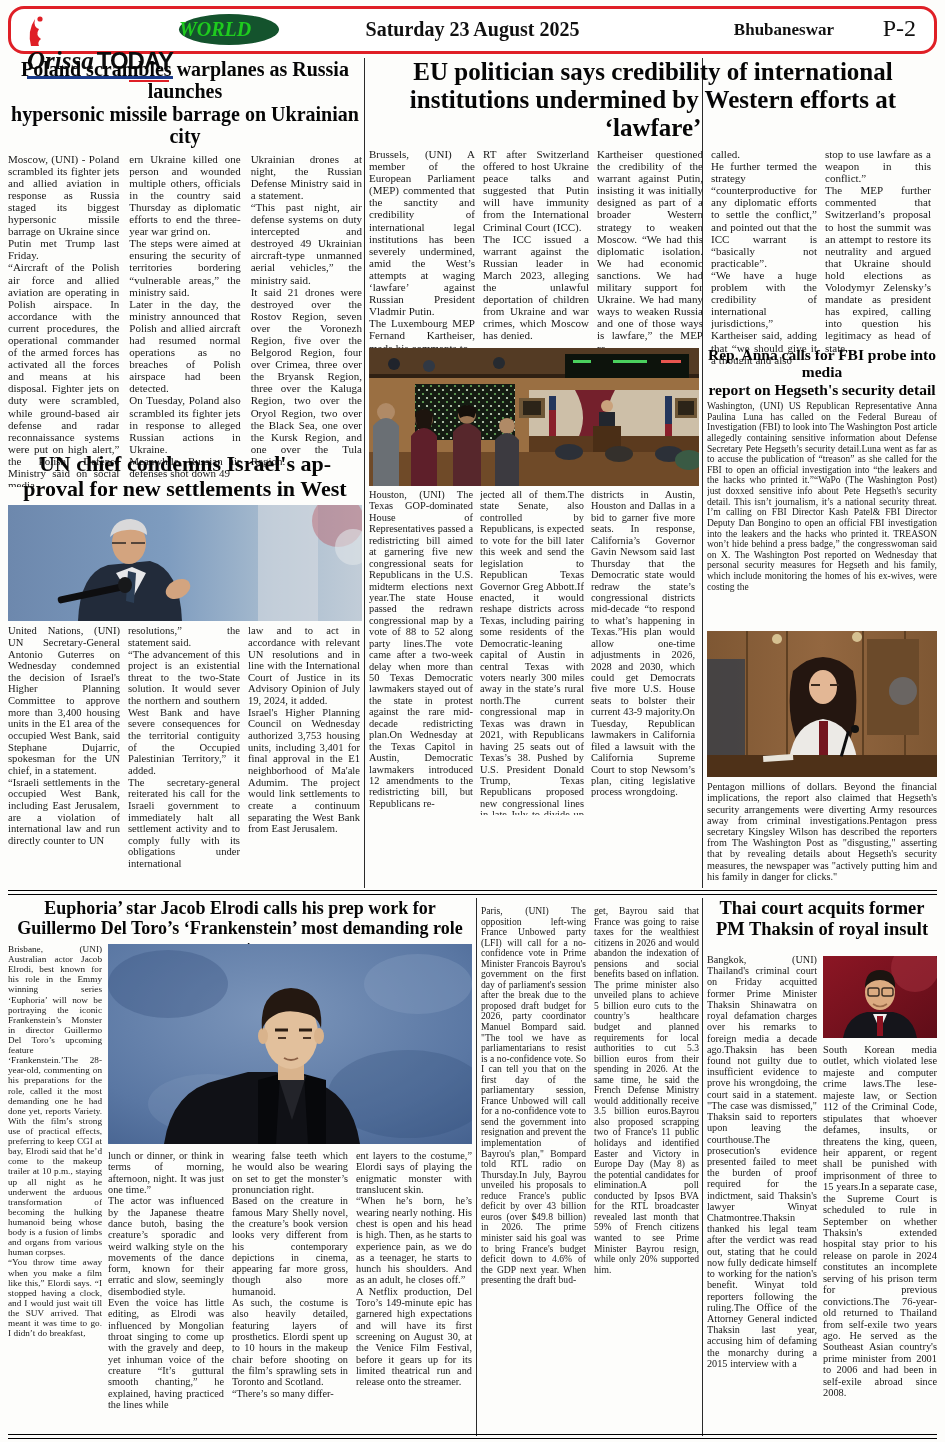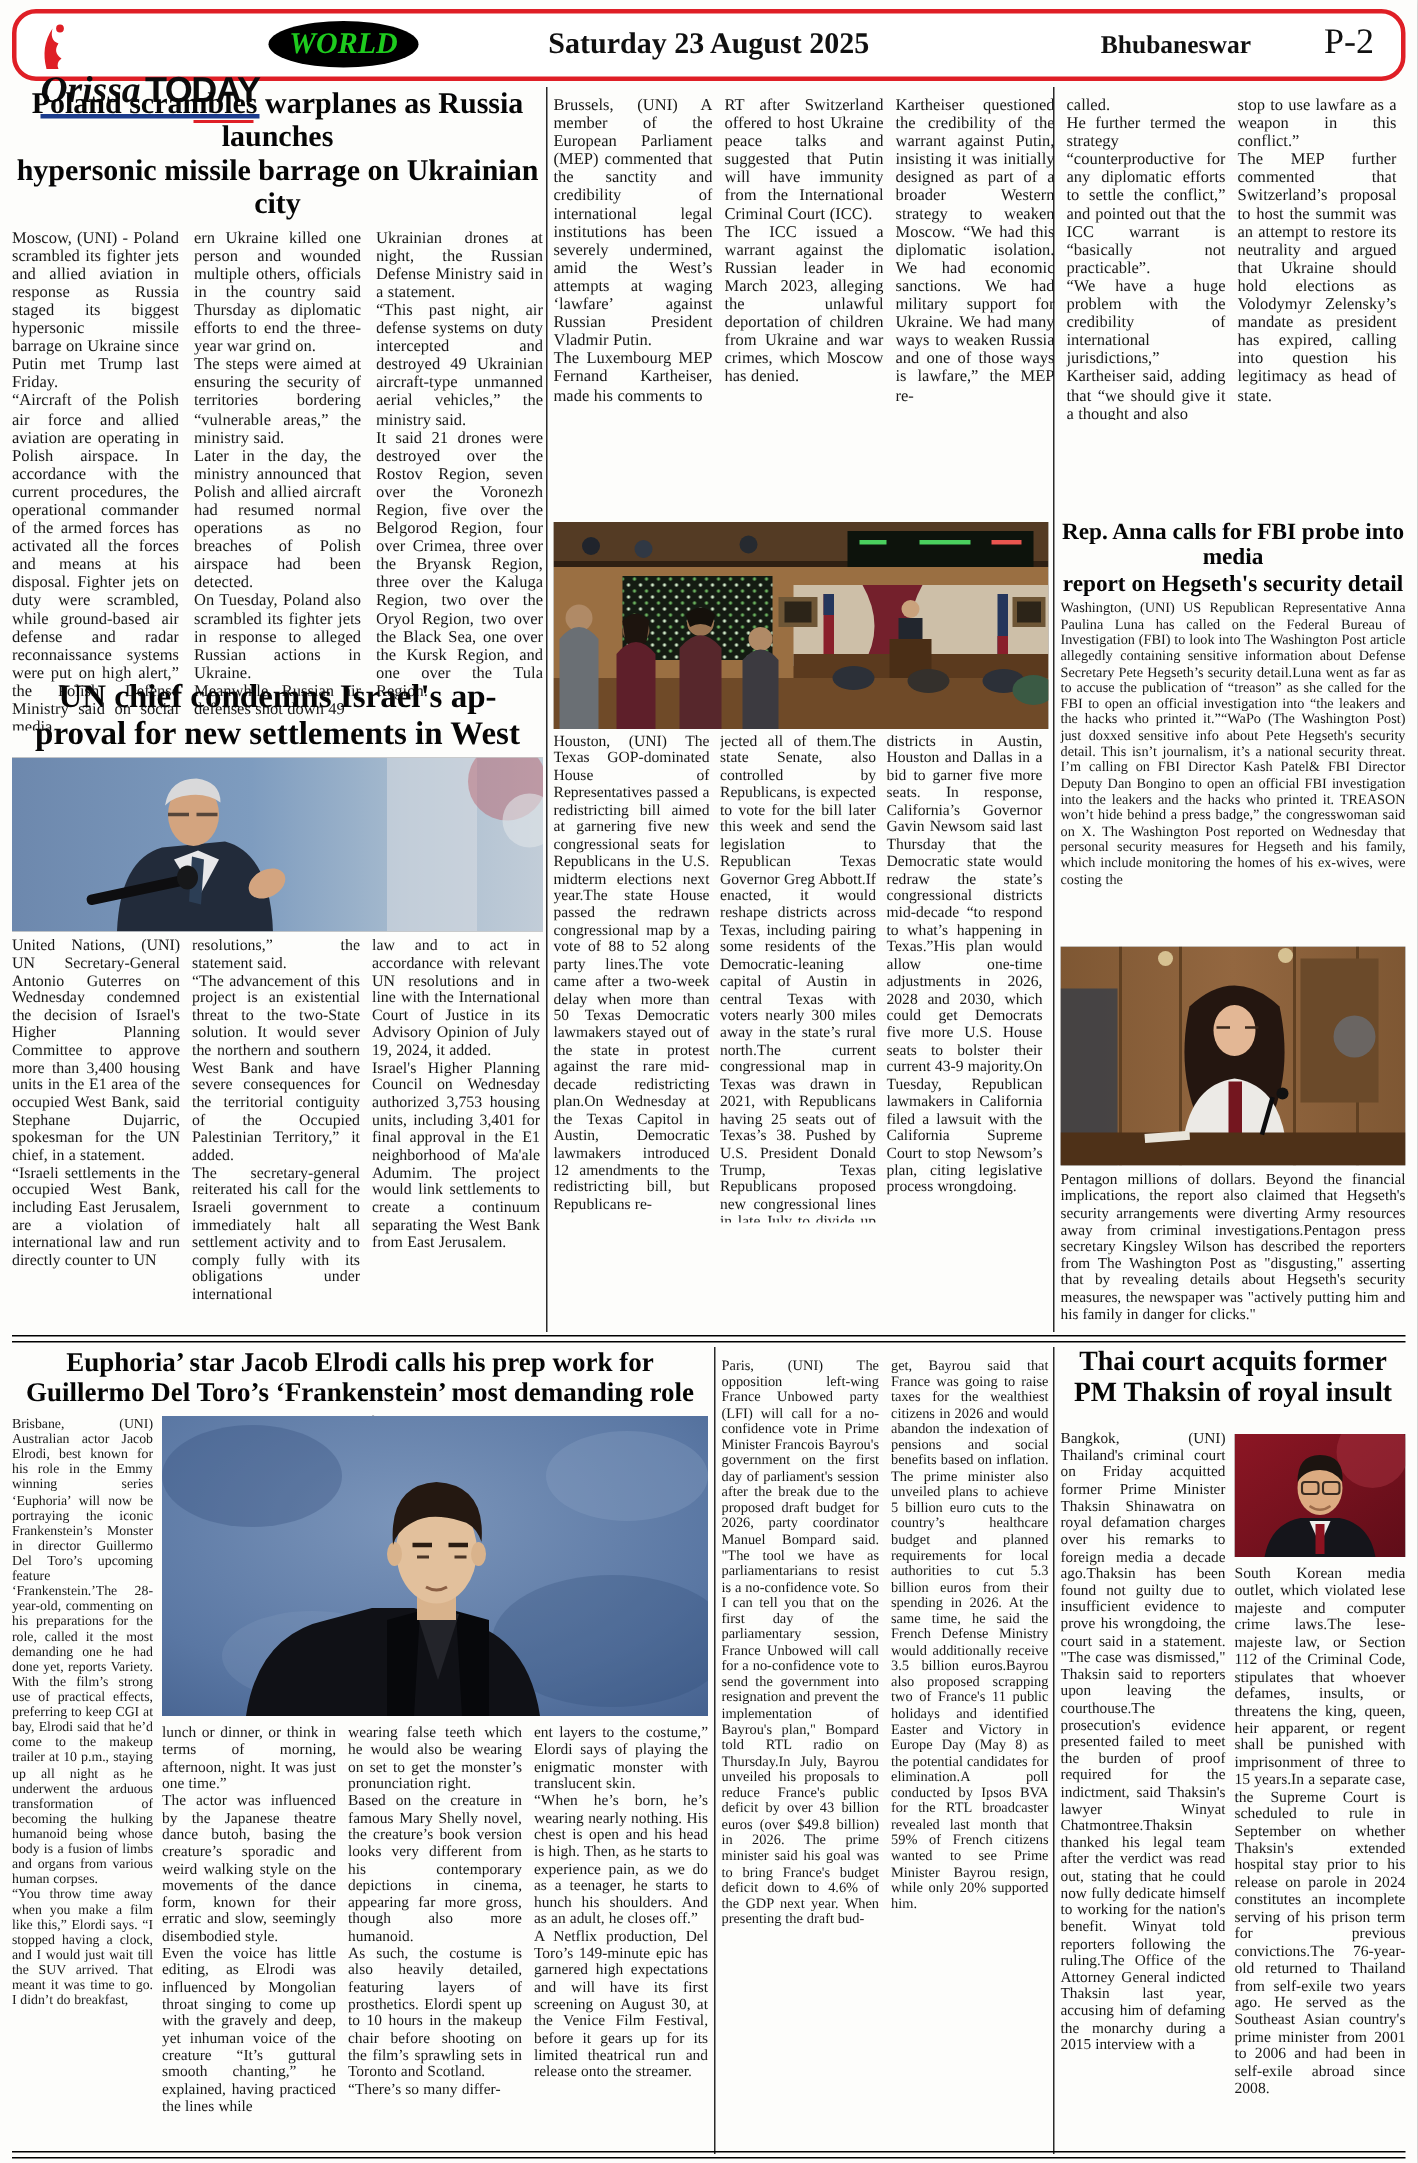--- a/index.html
+++ b/index.html
@@ -18,22 +18,22 @@
   
   #hdr{position:absolute;left:8px;top:6px;width:923px;height:42px;border:3px solid #df1f26;
        border-radius:16px;background:#fff;}
   #logo{position:absolute;left:16px;top:4px;display:flex;align-items:flex-start;flex-direction:column;}
   #logo-text{display:flex;flex-direction:column;}
   #logo-line1{display:flex;align-items:baseline;}
   .logo-script{font-family:"Liberation Serif",serif;font-style:italic;font-size:25px;font-weight:bold;color:#0c0c0c;}
   .logo-bold{font-family:"Liberation Sans",sans-serif;font-weight:bold;font-size:24px;letter-spacing:-1px;color:#0c0c0c;margin-left:3px;}
   #logo-underline{height:3px;background:#1b3c8c;margin-top:1px;position:relative;}
   #logo-underline i{position:absolute;right:4px;top:4px;width:40px;height:2px;background:#df1f26;display:block;}
-  #badge{position:absolute;left:168px;top:5px;width:100px;height:31px;background:#000000;border-radius:50%;
-         display:flex;align-items:center;justify-content:center;}
+  #badge{position:absolute;left:168px;top:5px;width:100px;height:31px;background:#14532d;border-radius:50%;
+         display:flex;align-items:center;}
   #badge span{color:#1ecb1e;font-family:"Liberation Serif",serif;font-style:italic;font-weight:bold;font-size:20px;}
   #hdr-date{position:absolute;left:0;right:0;top:9px;text-align:center;font-weight:bold;font-size:20px;}
   #hdr-city{position:absolute;right:100px;top:11px;font-weight:bold;font-size:17px;}
   #hdr-page{position:absolute;right:18px;top:6px;font-size:24px;}
 </style>
 </head>
 <body>
 
 <div id="page">
 
@@ -80,20 +80,22 @@
 Later in the day, the ministry announced that Polish and allied aircraft had resumed normal operations as no breaches of Polish airspace had been detected.
 On Tuesday, Poland also scrambled its fighter jets in response to alleged Russian actions in Ukraine.
 Meanwhile, Russian air defenses shot down 49</div>
       <div class="col" style="width:112px;height:334px;font-size:11px;">Ukrainian drones at night, the Russian Defense Ministry said in a statement.
 “This past night, air defense systems on duty intercepted and destroyed 49 Ukrainian aircraft-type unmanned aerial vehicles,” the ministry said.
 It said 21 drones were destroyed over the Rostov Region, seven over the Voronezh Region, five over the Belgorod Region, four over Crimea, three over the Bryansk Region, three over the Kaluga Region, two over the Oryol Region, two over the Black Sea, one over the Kursk Region, and one over the Tula Region.</div>
     </div>
   </div>
 
   <div class="sec" style="left:369px;top:58px;width:568px;">
+    <h2 class="hl" style="font-size:25px;">EU politician says credibility of international
+institutions undermined by Western efforts at ‘lawfare’</h2>
     <div class="cols" style="gap:8px;margin-top:6px;">
       <div class="col" style="width:106px;height:216px;font-size:11px;">Brussels, (UNI) A member of the European Parliament (MEP) commented that the sanctity and credibility of international legal institutions has been severely undermined, amid the West’s attempts at waging ‘lawfare’ against Russian President Vladmir Putin.
 The Luxembourg MEP Fernand Kartheiser, made his comments to</div>
       <div class="col" style="width:106px;height:216px;font-size:11px;">RT after Switzerland offered to host Ukraine peace talks and suggested that Putin will have immunity from the International Criminal Court (ICC).
 The ICC issued a warrant against the Russian leader in March 2023, alleging the unlawful deportation of children from Ukraine and war crimes, which Moscow has denied.</div>
       <div class="col" style="width:106px;height:216px;font-size:11px;">Kartheiser questioned the credibility of the warrant against Putin, insisting it was initially designed as part of a broader Western strategy to weaken Moscow. “We had this diplomatic isolation. We had economic sanctions. We had military support for Ukraine. We had many ways to weaken Russia and one of those ways is lawfare,” the MEP re-</div>
       <div class="col" style="width:106px;height:216px;font-size:11px;">called.
 He further termed the strategy “counterproductive for any diplomatic efforts to settle the conflict,” and pointed out that the ICC warrant is “basically not practicable”.
 “We have a huge problem with the credibility of international jurisdictions,” Kartheiser said, adding that “we should give it a thought and also</div>
       <div class="col" style="width:106px;height:216px;font-size:11px;">stop to use lawfare as a weapon in this conflict.”

